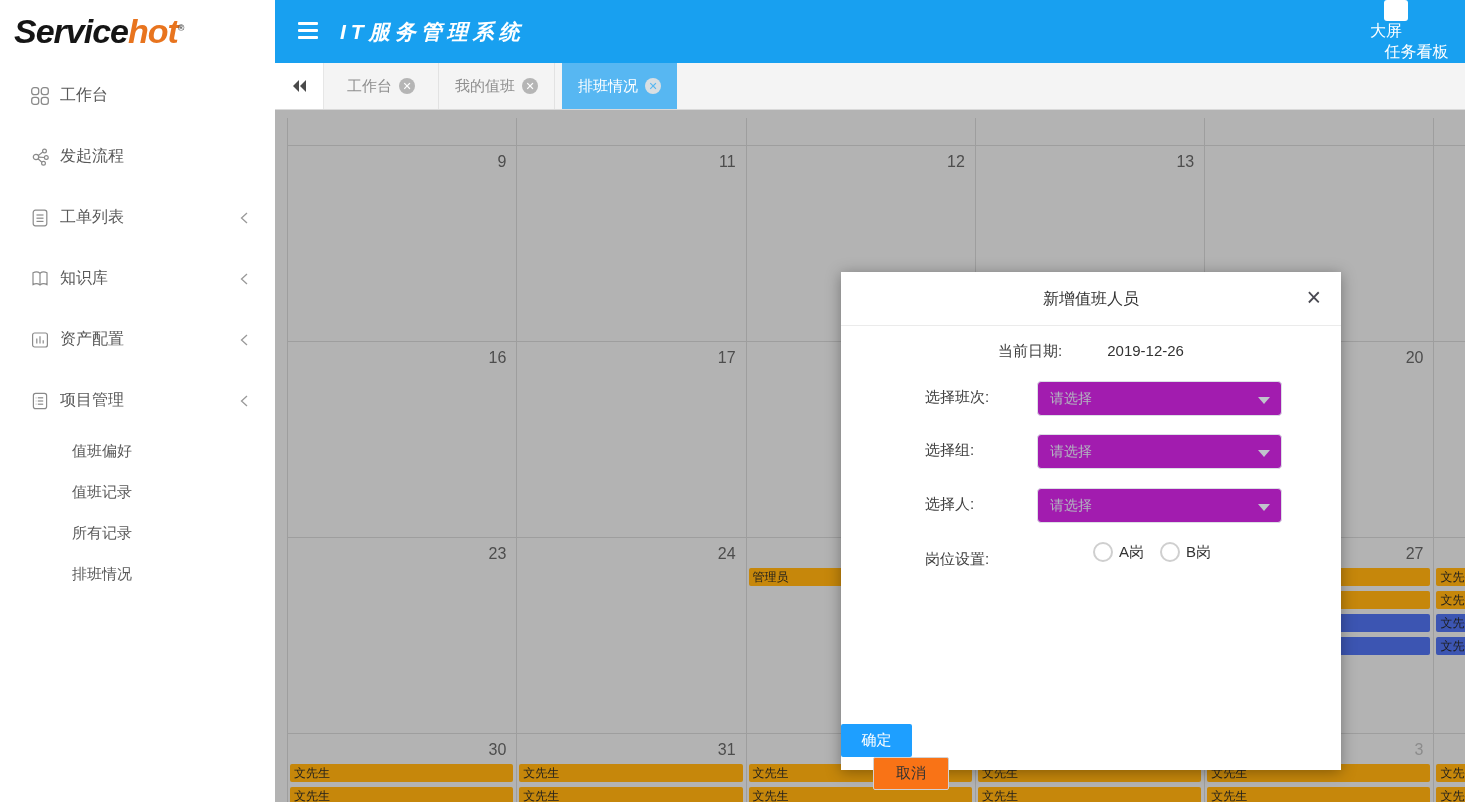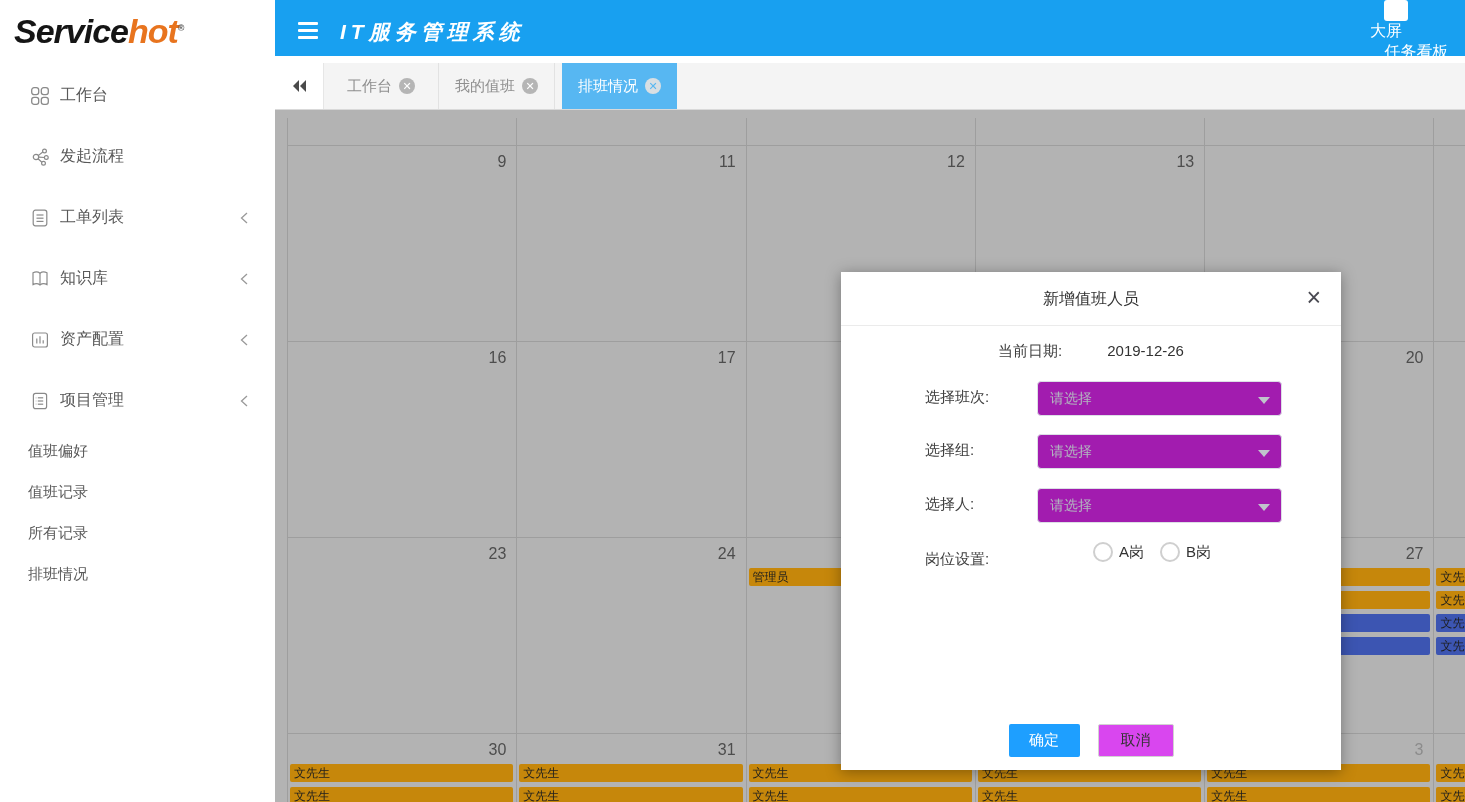--- a/index.html
+++ b/index.html
@@ -10,26 +10,26 @@
   .sidebar{position:absolute;left:0;top:0;width:275px;height:589px;background:#fff;z-index:20;overflow:hidden;}
   .logo{height:63px;display:flex;align-items:center;padding-left:14px;}
   .logo-text{font-size:34px;font-weight:800;font-style:italic;letter-spacing:-1px;color:#151515;white-space:nowrap;}
   .logo-text .hot{color:#E8741E;}
   .logo-reg{font-size:9px;color:#555;vertical-align:super;font-style:normal;}
   .menu{padding-top:2px;}
   .mi{height:61px;display:flex;align-items:center;padding-left:30px;position:relative;cursor:pointer;}
   .mico{width:20px;height:20px;margin-right:10px;flex:none;display:flex;align-items:center;}
   .mlbl{font-size:16px;color:#595959;}
   .mchev{position:absolute;right:26px;top:50%;transform:translateY(-50%);display:flex;}
-  .submenu .smi{height:41px;display:flex;align-items:center;padding-left:28px;font-size:15px;color:#5a5a5a;cursor:pointer;}
+  .submenu .smi{height:41px;display:flex;align-items:center;padding-left:72px;font-size:15px;color:#5a5a5a;cursor:pointer;}
   .mi-report{margin-top:14px;}
   .mi-partial{height:20px;display:flex;align-items:flex-start;padding-left:30px;margin-top:23px;}
 
   
-  .topbar{position:absolute;left:275px;top:0;width:1190px;height:56px;background:#18A0F0;z-index:20;}
+  .topbar{position:absolute;left:275px;top:0;width:1190px;height:63px;background:#18A0F0;z-index:20;}
   .burger{position:absolute;left:23px;top:22px;width:20px;height:17px;cursor:pointer;}
   .burger span{display:block;height:3px;background:#fff;border-radius:1px;margin-bottom:4px;}
   .app-title{position:absolute;left:65px;top:0;line-height:63px;color:#fff;font-size:21px;font-weight:700;font-style:italic;letter-spacing:5px;}
   .hdr-right{position:absolute;right:0;top:0;height:63px;display:flex;align-items:center;flex-direction:column;}
   .sq-icon{width:24px;height:24px;background:#fff;border-radius:3px;margin-right:43px;cursor:pointer;}
   .hdr-link{color:#fff;font-size:16px;cursor:pointer;}
   .hdr-link.screen{margin-right:63px;}
   .hdr-link.board{margin-right:2px;}
 
   
@@ -60,24 +60,24 @@
   .m-date-value{margin-left:45px;color:#333;}
   .m-label{position:absolute;left:84px;font-size:15px;color:#404040;}
   .m-select{position:absolute;left:196px;width:245px;height:35px;border:1px solid #DCDFE6;border-radius:4px;background:#a21caf;box-sizing:border-box;cursor:pointer;}
   .m-select .ph{display:block;padding-left:12px;line-height:33px;font-size:14px;color:#B2B7BF;}
   .caret{position:absolute;right:11px;top:15px;width:0;height:0;border-left:6px solid transparent;border-right:6px solid transparent;border-top:7px solid #C0C4CC;}
   .m-radios{position:absolute;left:252px;top:270px;display:flex;align-items:center;}
   .radio{display:flex;align-items:center;cursor:pointer;}
   .radio + .radio{margin-left:16px;}
   .rdot{width:20px;height:20px;border:2px solid #CFCFCF;border-radius:50%;background:#fff;box-sizing:border-box;margin-right:6px;flex:none;}
   .radio span.rlbl{font-size:15px;color:#333;}
-  .m-footer{position:absolute;top:452px;left:0;right:0;display:flex;justify-content:center;}
+  .m-footer{position:absolute;top:452px;left:0;right:0;display:flex;justify-content:center;flex-direction:column;}
   .btn{height:33px;border-radius:2px;font-size:15px;font-family:"Liberation Sans",sans-serif;cursor:pointer;}
   .btn-primary{width:71px;background:#1E9FFF;border:none;color:#fff;}
-  .btn-plain{width:76px;background:#d946ef;border:1px solid #D2D2D2;color:#333;margin-left:18px;box-sizing:border-box;}
+  .btn-plain{width:76px;background:#f97316;border:1px solid #D2D2D2;color:#333;margin-left:32px;box-sizing:border-box;}
 </style>
 </head>
 <body>
 
 <div class="app">
 
   <aside class="sidebar">
     <div class="logo">
       <span class="logo-text"><span>Service</span><span class="hot">hot</span><span class="logo-reg">®</span></span>
     </div>

